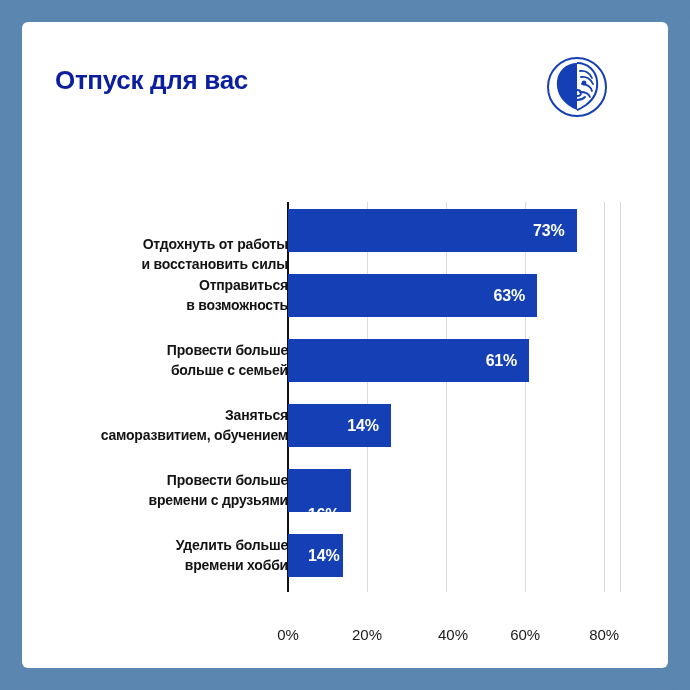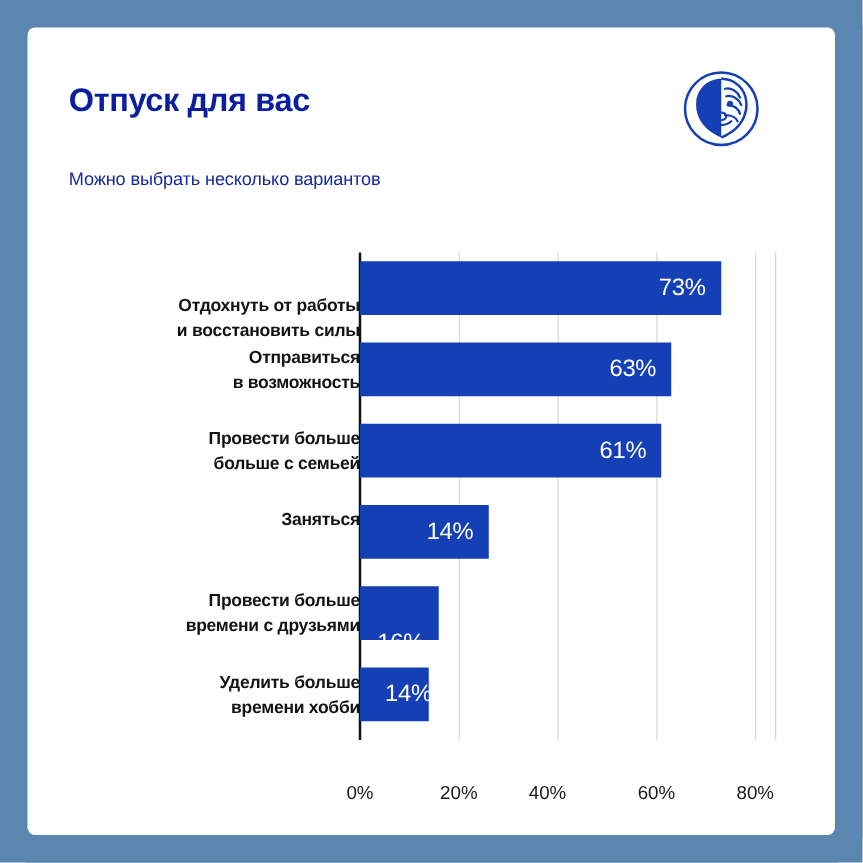--- a/index.html
+++ b/index.html
@@ -126,22 +126,22 @@
     top: 0;
     height: 43px;
     background: #1540b5;
   }
   .bar-value {
     position: absolute;
     top: 0;
     height: 43px;
     line-height: 43px;
     color: #ffffff;
-    font-size: 19px;
-    font-weight: normal;
+    font-size: 16px;
+    font-weight: bold;
     letter-spacing: -0.2px;
   }
   .cat-label-wrap {
     position: absolute;
     left: 0;
     width: 252px;
     text-align: right;
     color: #131313;
     font-size: 14px;
     font-weight: bold;
@@ -161,21 +161,20 @@
 </head>
 <body>
 
 <div class="frame">
   <div class="card">
 
     <div class="header">
       <div class="title-block">
         <div class="title-line">Отпуск для вас</div>
       </div>
-      <div class="subtitle">Можно выбрать несколько вариантов</div>
 
       <div class="logo">
         <svg width="62" height="62" viewBox="0 0 62 62" aria-hidden="true">
           <circle cx="31" cy="31" r="29" fill="#ffffff" stroke="#1540b5" stroke-width="2"></circle>
           <path d="M31 7 C20 7 12 15 11 25 C10 34 14 43 22 49 C25 51 28 53 31 54 L31 7 Z" fill="#1540b5"></path>
           <path d="M31 7 C42 7 50 15 51 25 C52 34 48 43 40 49 C37 51 34 53 31 54" fill="none" stroke="#1540b5" stroke-width="2"></path>
           <path d="M34 15 C39 14 44 17 46 22" fill="none" stroke="#1540b5" stroke-width="1.8" stroke-linecap="round"></path>
           <path d="M35 21 C40 20 45 23 47 28" fill="none" stroke="#1540b5" stroke-width="1.8" stroke-linecap="round"></path>
           <path d="M36 28 C41 28 45 31 46 35" fill="none" stroke="#1540b5" stroke-width="1.8" stroke-linecap="round"></path>
           <path d="M34 36 C39 36 43 38 44 41" fill="none" stroke="#1540b5" stroke-width="1.8" stroke-linecap="round"></path>
@@ -218,40 +217,41 @@
               <div class="bar-value" style="left: 11.2381px; width: 40px; text-align: right; margin-top: 24px;">16%</div>
             </div>
             <div class="bar-row" style="top: 332px;">
               <div class="bar" style="width: 55.3333px; background: rgb(21, 64, 181);"></div>
               <div class="bar-value" style="left: 20px; width: 40px; ">14%</div>
             </div>
           </div>
         <div id="ticks">
             <div class="tick-label" style="left: 0px;">0%</div>
             <div class="tick-label" style="left: 79.0476px;">20%</div>
-            <div class="tick-label" style="left: 150px;">40%</div>
+            <div class="tick-label" style="left: 165px;">40%</div>
             <div class="tick-label" style="left: 237.143px;">60%</div>
             <div class="tick-label" style="left: 316.19px;">80%</div>
           </div>
       </div>
       <div id="cat-labels">
           <div class="cat-label-wrap" style="left: 14px; width: 252px; top: 39.2px; margin-top: 24px;">
             <div>Отдохнуть от работы</div>
             <div>и восстановить силы</div>
           </div>
           <div class="cat-label-wrap" style="left: 14px; width: 252px; top: 104.2px;">
             <div>Отправиться</div>
             <div>в возможность</div>
           </div>
           <div class="cat-label-wrap" style="left: 14px; width: 252px; top: 169.2px;">
             <div>Провести больше</div>
             <div>больше с семьей</div>
           </div>
           <div class="cat-label-wrap" style="left: 14px; width: 252px; top: 234.2px;">
             <div>Заняться</div>
+            <div>саморазвитием, обучением</div>
           </div>
           <div class="cat-label-wrap" style="left: 14px; width: 252px; top: 299.2px;">
             <div>Провести больше</div>
             <div>времени с друзьями</div>
           </div>
           <div class="cat-label-wrap" style="left: 14px; width: 252px; top: 364.2px;">
             <div>Уделить больше</div>
             <div>времени хобби</div>
           </div>
         </div>

